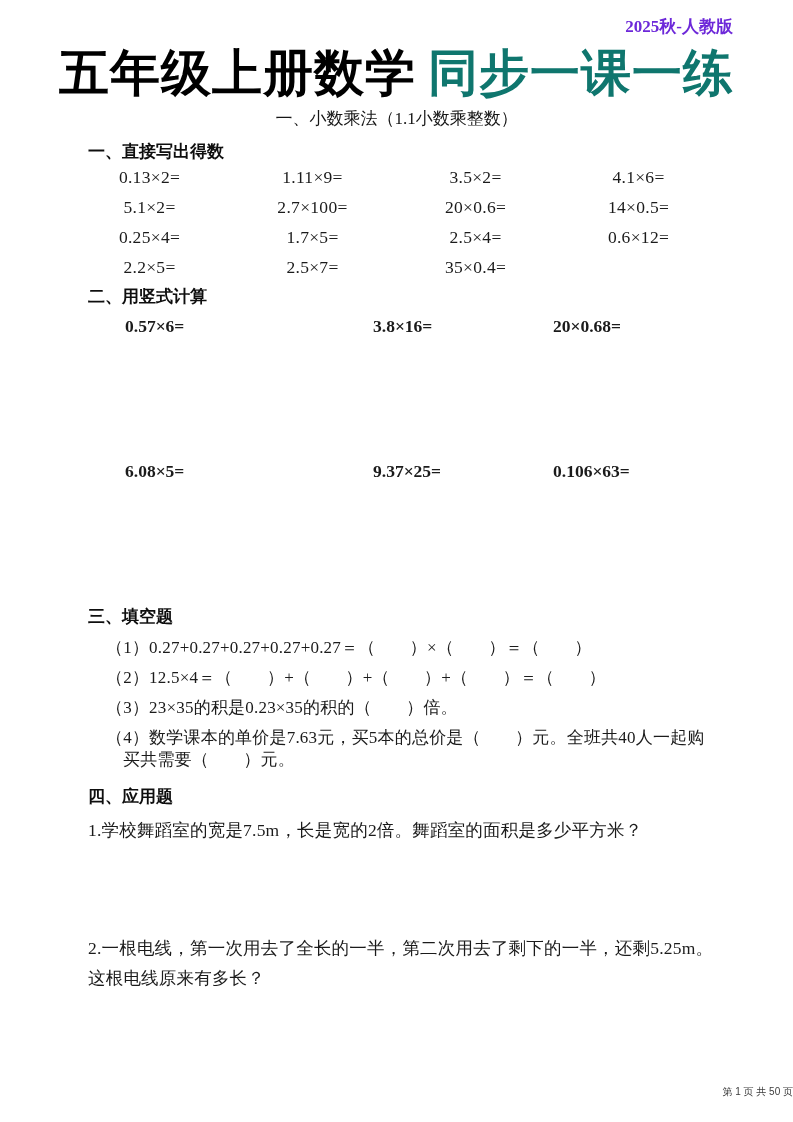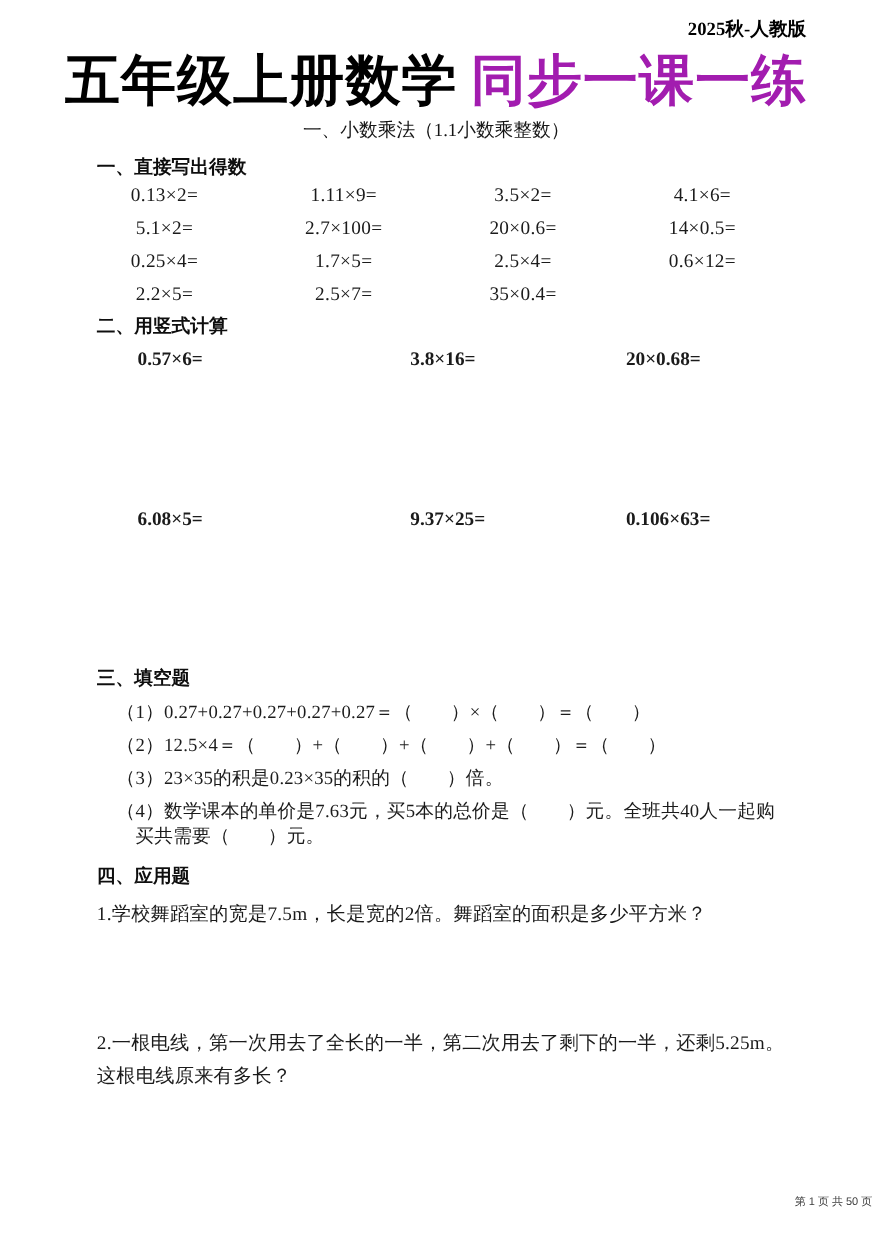--- a/index.html
+++ b/index.html
@@ -3,29 +3,29 @@
 <meta charset="utf-8">
 <style>
   html,body { margin:0; padding:0; background:#ffffff; }
   .page {
     position:relative; width:793px; height:1122px; background:#ffffff;
     color:#1b1b1b; overflow:hidden;
     font-family:"Liberation Serif", serif;
   }
   .edition {
     position:absolute; top:15px; right:60px;
-    font-family:"Liberation Serif", serif; font-weight:bold; font-size:17px; color:#000000;
+    font-family:"Liberation Serif", serif; font-weight:bold; font-size:17px; color:#6d28d9;
     white-space:nowrap;
   }
   .title {
     position:absolute; top:40px; left:0; width:100%; text-align:center;
     font-family:"Liberation Sans", sans-serif; font-weight:900; font-size:50px;
     letter-spacing:1px; white-space:nowrap; color:#000; margin:0;
   }
-  .title .t-red { color:#a21caf;margin-left:12px; }
+  .title .t-red { color:#0f766e;margin-left:12px; }
   .subtitle {
     position:absolute; top:107px; left:0; width:100%; text-align:center;
     font-size:17px; color:#151515;
   }
   .sec-h {
     position:absolute; left:88px;
     font-family:"Liberation Sans", sans-serif; font-weight:bold; font-size:17px; color:#0e0e0e;
     white-space:nowrap;
   }
   .sec-h.h1 { top:140px; }
@@ -35,21 +35,21 @@
   .grid-direct {
     position:absolute; top:162px; left:68px; width:652px;
     display:grid; grid-template-columns:repeat(4,1fr); grid-auto-rows:30px;
     font-size:17.5px; letter-spacing:0.3px;
   }
   .grid-direct .cell { text-align:center; line-height:30px; white-space:nowrap; }
   .vrow { position:absolute; left:125px; width:620px; height:26px; font-size:17.5px;font-weight:bold; }
   .vrow .vp { position:absolute; top:0; white-space:nowrap; }
   .vrow .c0 { left:0; }
   .vrow .c1 { left:208px;margin-left:40px; }
-  .vrow .c2 { left:444px; }
+  .vrow .c2 { left:428px; }
   .vrow.r1 { top:316px; }
   .vrow.r2 { top:461px; }
   .bline { position:absolute; left:106px; font-size:17px; white-space:nowrap; letter-spacing:0.2px; }
   .bline.b0 { top:636px; }
   .bline.b1 { top:666px; }
   .bline.b2 { top:696px; }
   .bline.b3 { top:726px; }
   .bline.b4 { top:748px; left:123px; }
   .wline { position:absolute; left:88px; font-size:17.5px; white-space:nowrap; letter-spacing:0.2px; }
   .wline.w0 { top:818px; }

